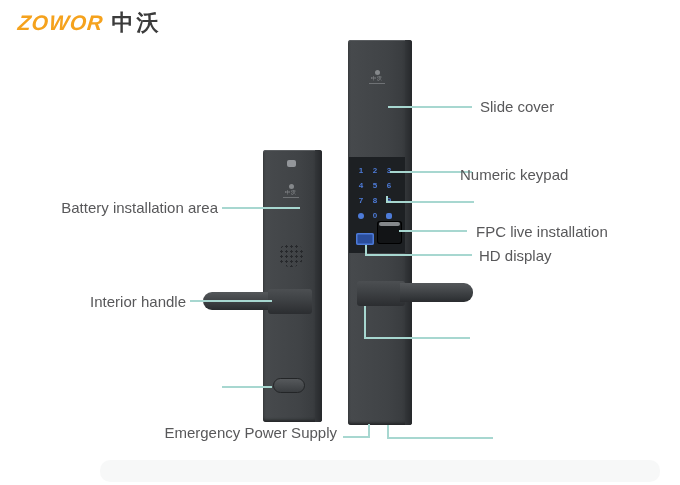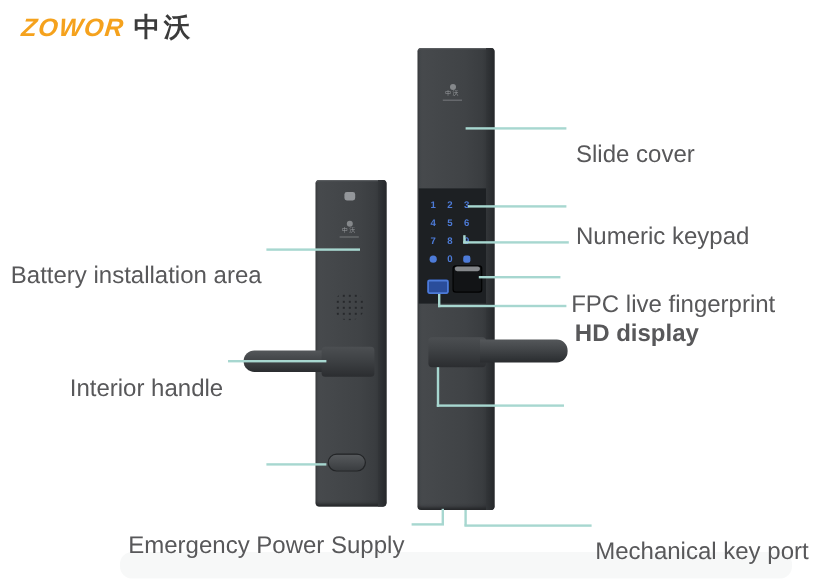--- a/index.html
+++ b/index.html
@@ -50,21 +50,21 @@
   }
   .fingerprint .ridge{position:absolute;left:2px;right:2px;top:1px;height:4px;border-radius:2px;background:#85888b;}
   .hd-display{
     position:absolute;left:356px;top:233px;width:18px;height:12px;border-radius:2px;
     background:#2a4d9b;box-shadow:inset 0 0 0 1.5px #4d7bd8;
   }
   
   .lead{position:absolute;background:#a7d7d0;z-index:5;}
   .lead.h{height:2px;}
   .lead.v{width:2px;}
-  .lbl{position:absolute;font-size:20px;color:#58585a;white-space:nowrap;z-index:6;margin-top:20px;}
+  .lbl{position:absolute;font-size:15px;color:#58585a;white-space:nowrap;z-index:6;}
   .lbl.r{text-align:right;}
   .shadow-band{position:absolute;left:100px;top:460px;width:560px;height:22px;background:rgba(120,130,135,0.06);border-radius:10px;}
 </style>
 </head>
 <body>
 
 <div class="stage">
 
   <div class="logo">
     <span class="logo-latin">ZOWOR</span>
@@ -133,19 +133,18 @@
   <div class="lead h" style="left:386px;top:201px;width:88px;"></div>
   <div class="lead h" style="left:399px;top:230px;width:68px;"></div>
   <div class="lead v" style="left:365px;top:245px;height:11px;"></div>
   <div class="lead h" style="left:365px;top:254px;width:107px;"></div>
   <div class="lead v" style="left:364px;top:306px;height:33px;"></div>
   <div class="lead h" style="left:364px;top:337px;width:106px;"></div>
 
   <div class="lbl r" style="right:462px;top:199px;">Battery installation area</div>
   <div class="lbl r" style="right:494px;top:293px;">Interior handle</div>
   <div class="lbl r" style="right:343px;top:424px;">Emergency Power Supply</div>
-  <div class="lbl" style="left:496px;top:429px;">Mechanical key port</div>
   <div class="lbl" style="left:480px;top:98px;">Slide cover</div>
-  <div class="lbl" style="left:480px;top:166px;">Numeric keypad</div>
-  <div class="lbl" style="left:476px;top:223px;">FPC live fingerprint</div>
-  <div class="lbl" style="left:479px;top:247px;font-weight:bold;">HD display</div>
+  <div class="lbl" style="left:460px;top:166px;">Numeric keypad</div>
+  <div class="lbl" style="left:476px;top:223px;">FPC live installation</div>
+  <div class="lbl" style="left:479px;top:247px;">HD display</div>
 
 </div>
 
 </body></html>

